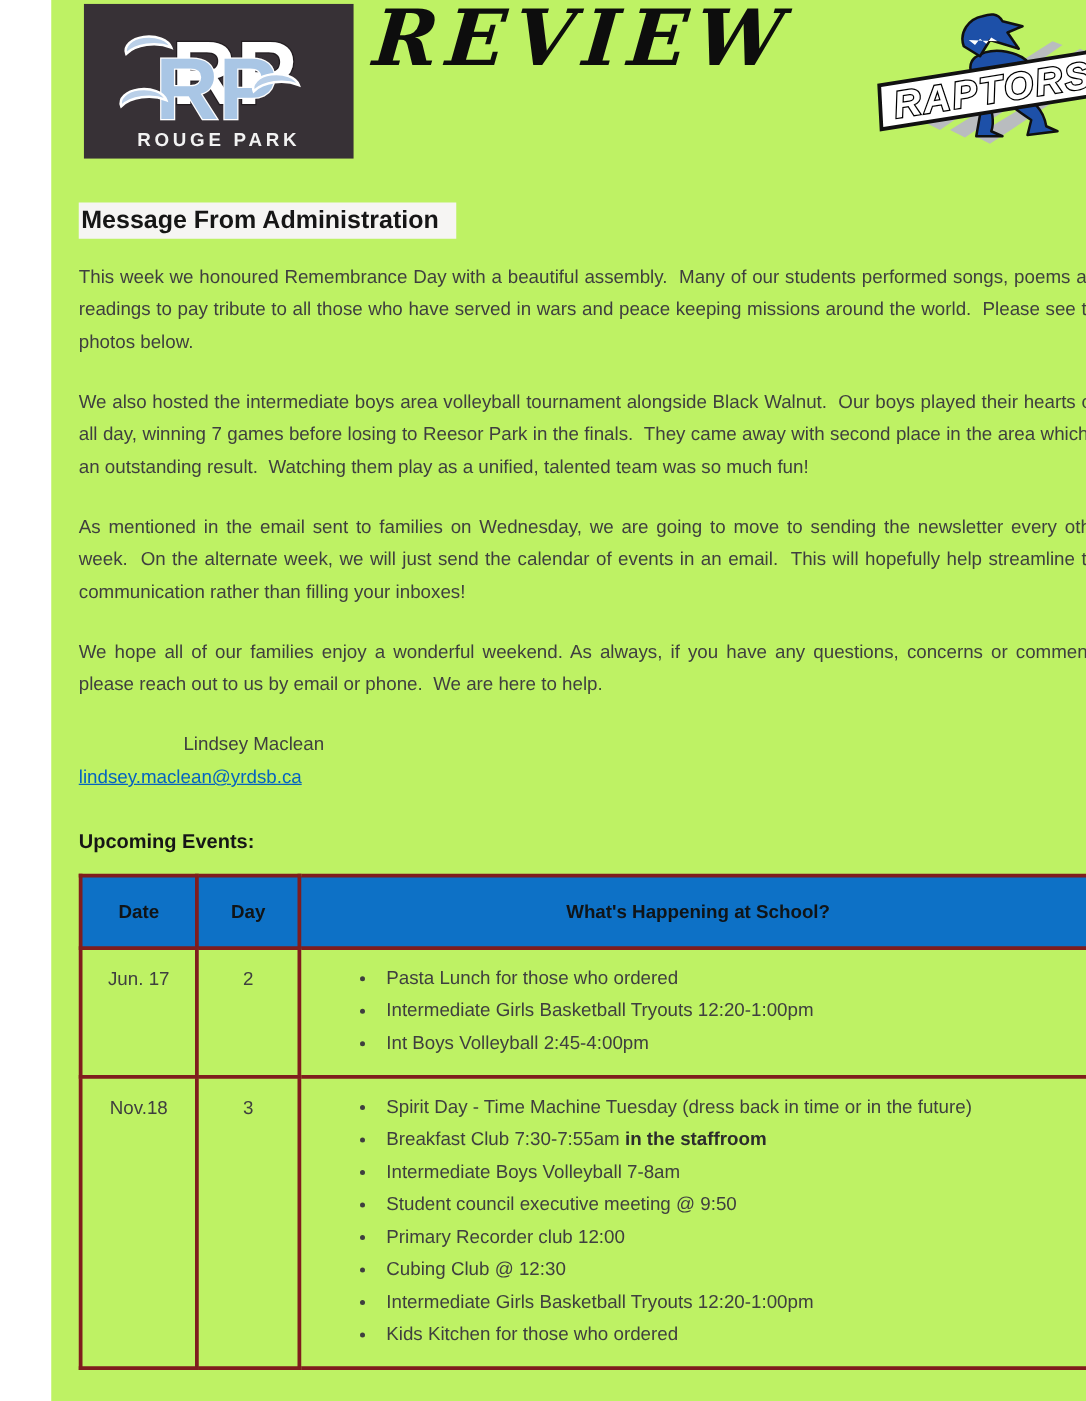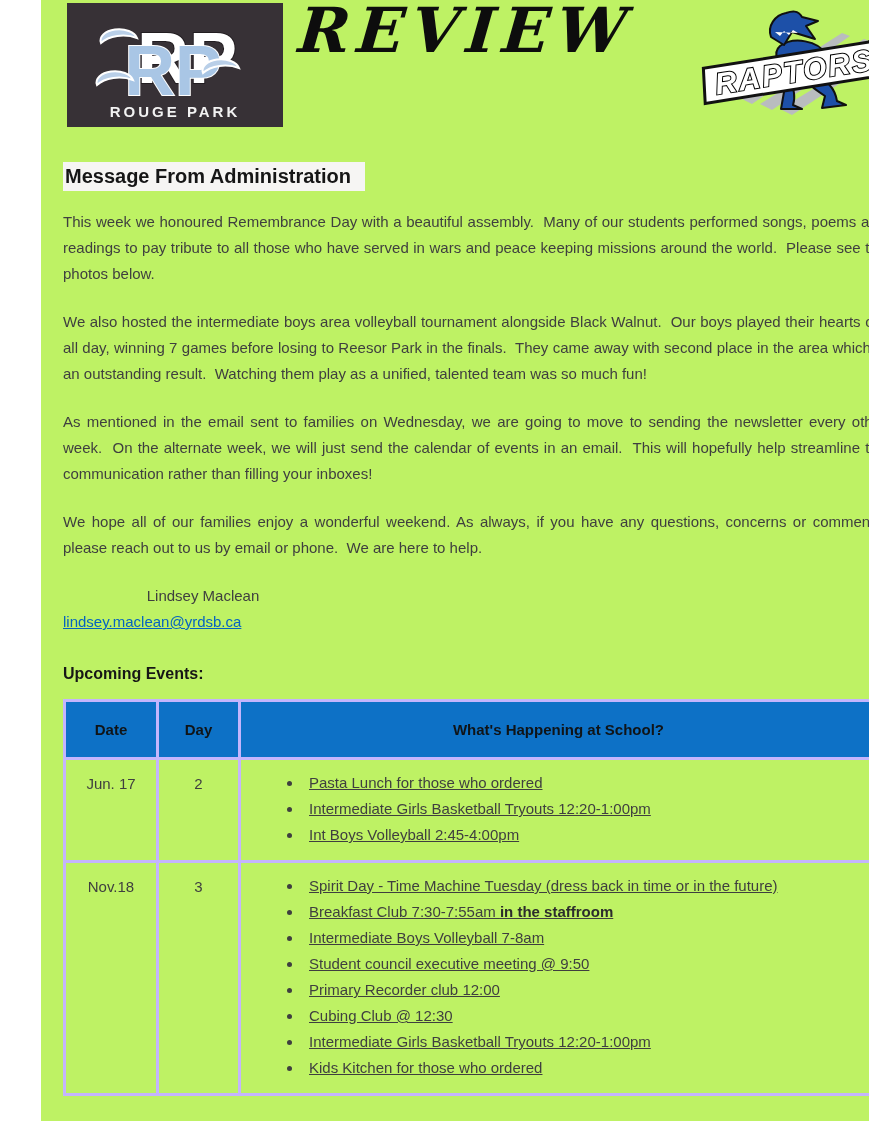--- a/index.html
+++ b/index.html
@@ -63,40 +63,40 @@
     font-size: 16px; font-weight: bold; color: #161616;
     margin: 30px 0 16px 0;
   }
 
   
   .events-table {
     border-collapse: collapse;
     width: 816px;
     table-layout: fixed;
   }
-  .events-table th, .events-table td { border: 3px solid #c4b5fd; }
+  .events-table th, .events-table td { border: 3px solid #7f1d1d; }
   .events-table th {
     background: #0d71c6;
     color: #101417;
     font-size: 15px; font-weight: bold;
     height: 58px;
     text-align: center; vertical-align: middle;
   }
   .events-table th.col0 { width: 93px; }
   .events-table th.col1 { width: 82px; }
   .date-cell, .day-cell {
     text-align: center; vertical-align: top;
     padding-top: 15px;
     font-size: 15px; color: #3f3f3f;
   }
   .events-cell { vertical-align: top; padding: 4px 8px 6px 0; }
   .event-list { margin: 6px 0; padding-left: 62px; }
   .event-list li {
     font-size: 15px; line-height: 26px;
-    padding-left: 6px; color: #3f3f3f; text-decoration: underline;
+    padding-left: 6px; color: #3f3f3f;
   }
   .event-list li strong { color: #2c2c2c; text-align: right; }
 </style>
 </head>
 <body>
 
 <div class="page">
 
   <div class="masthead">
 

